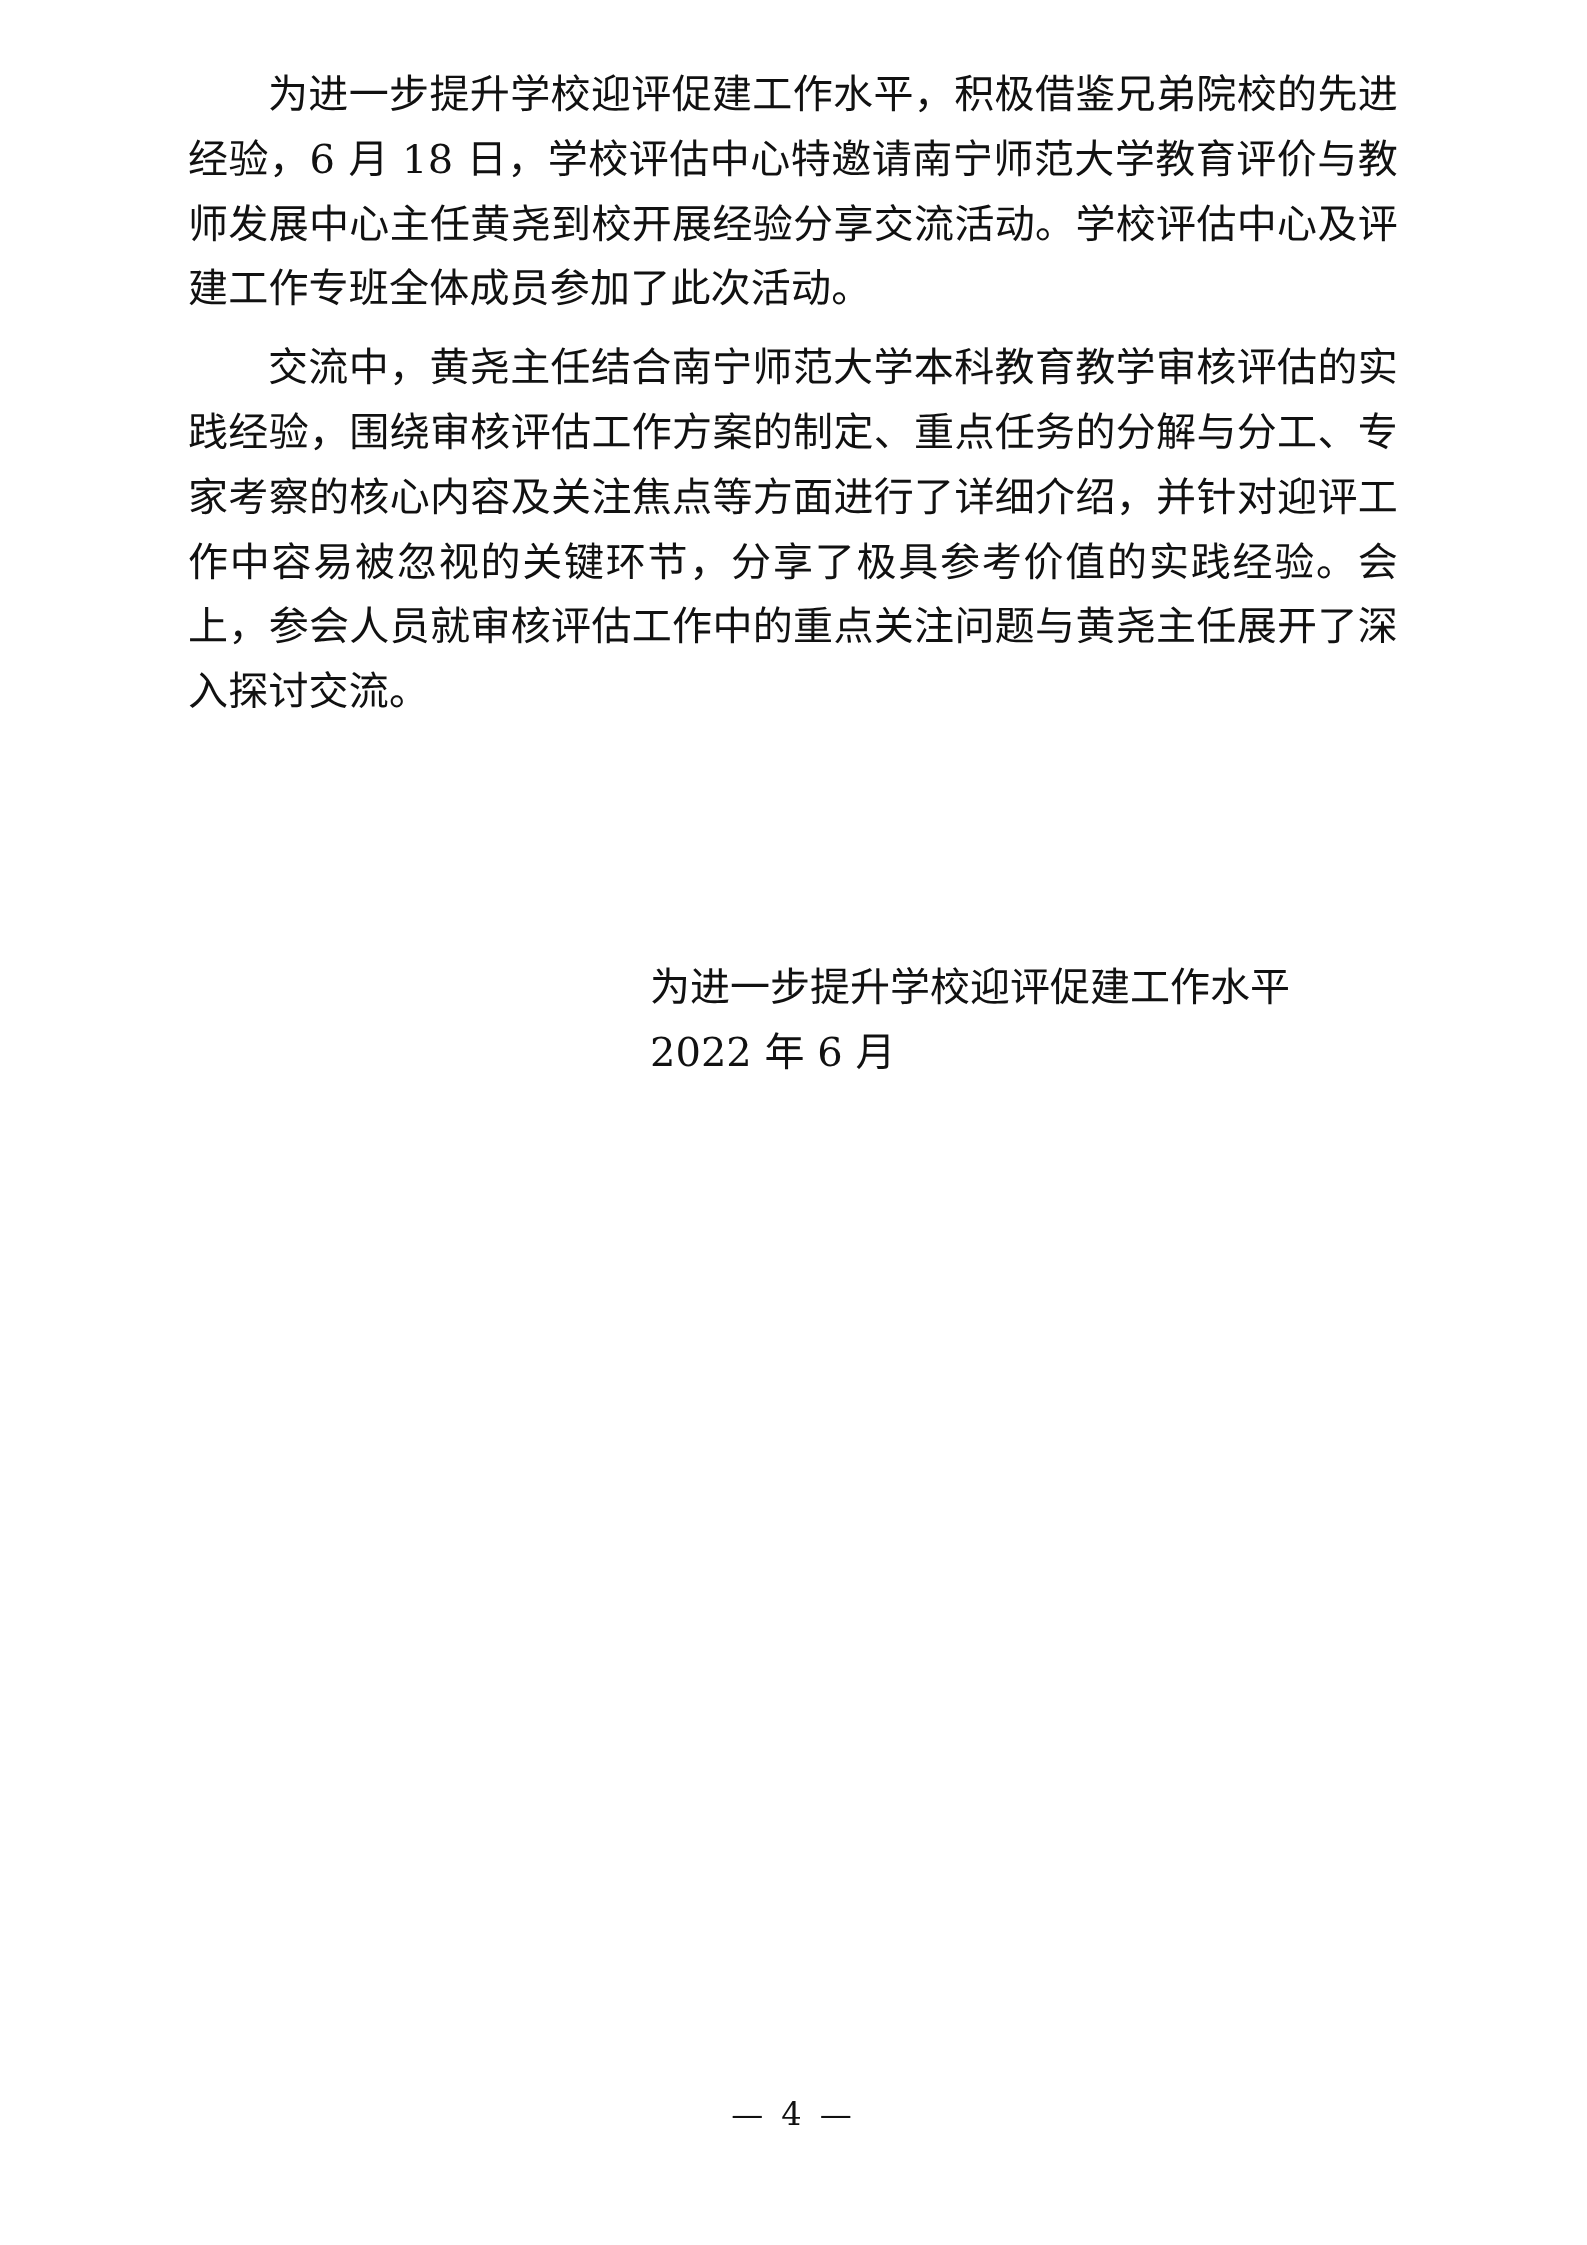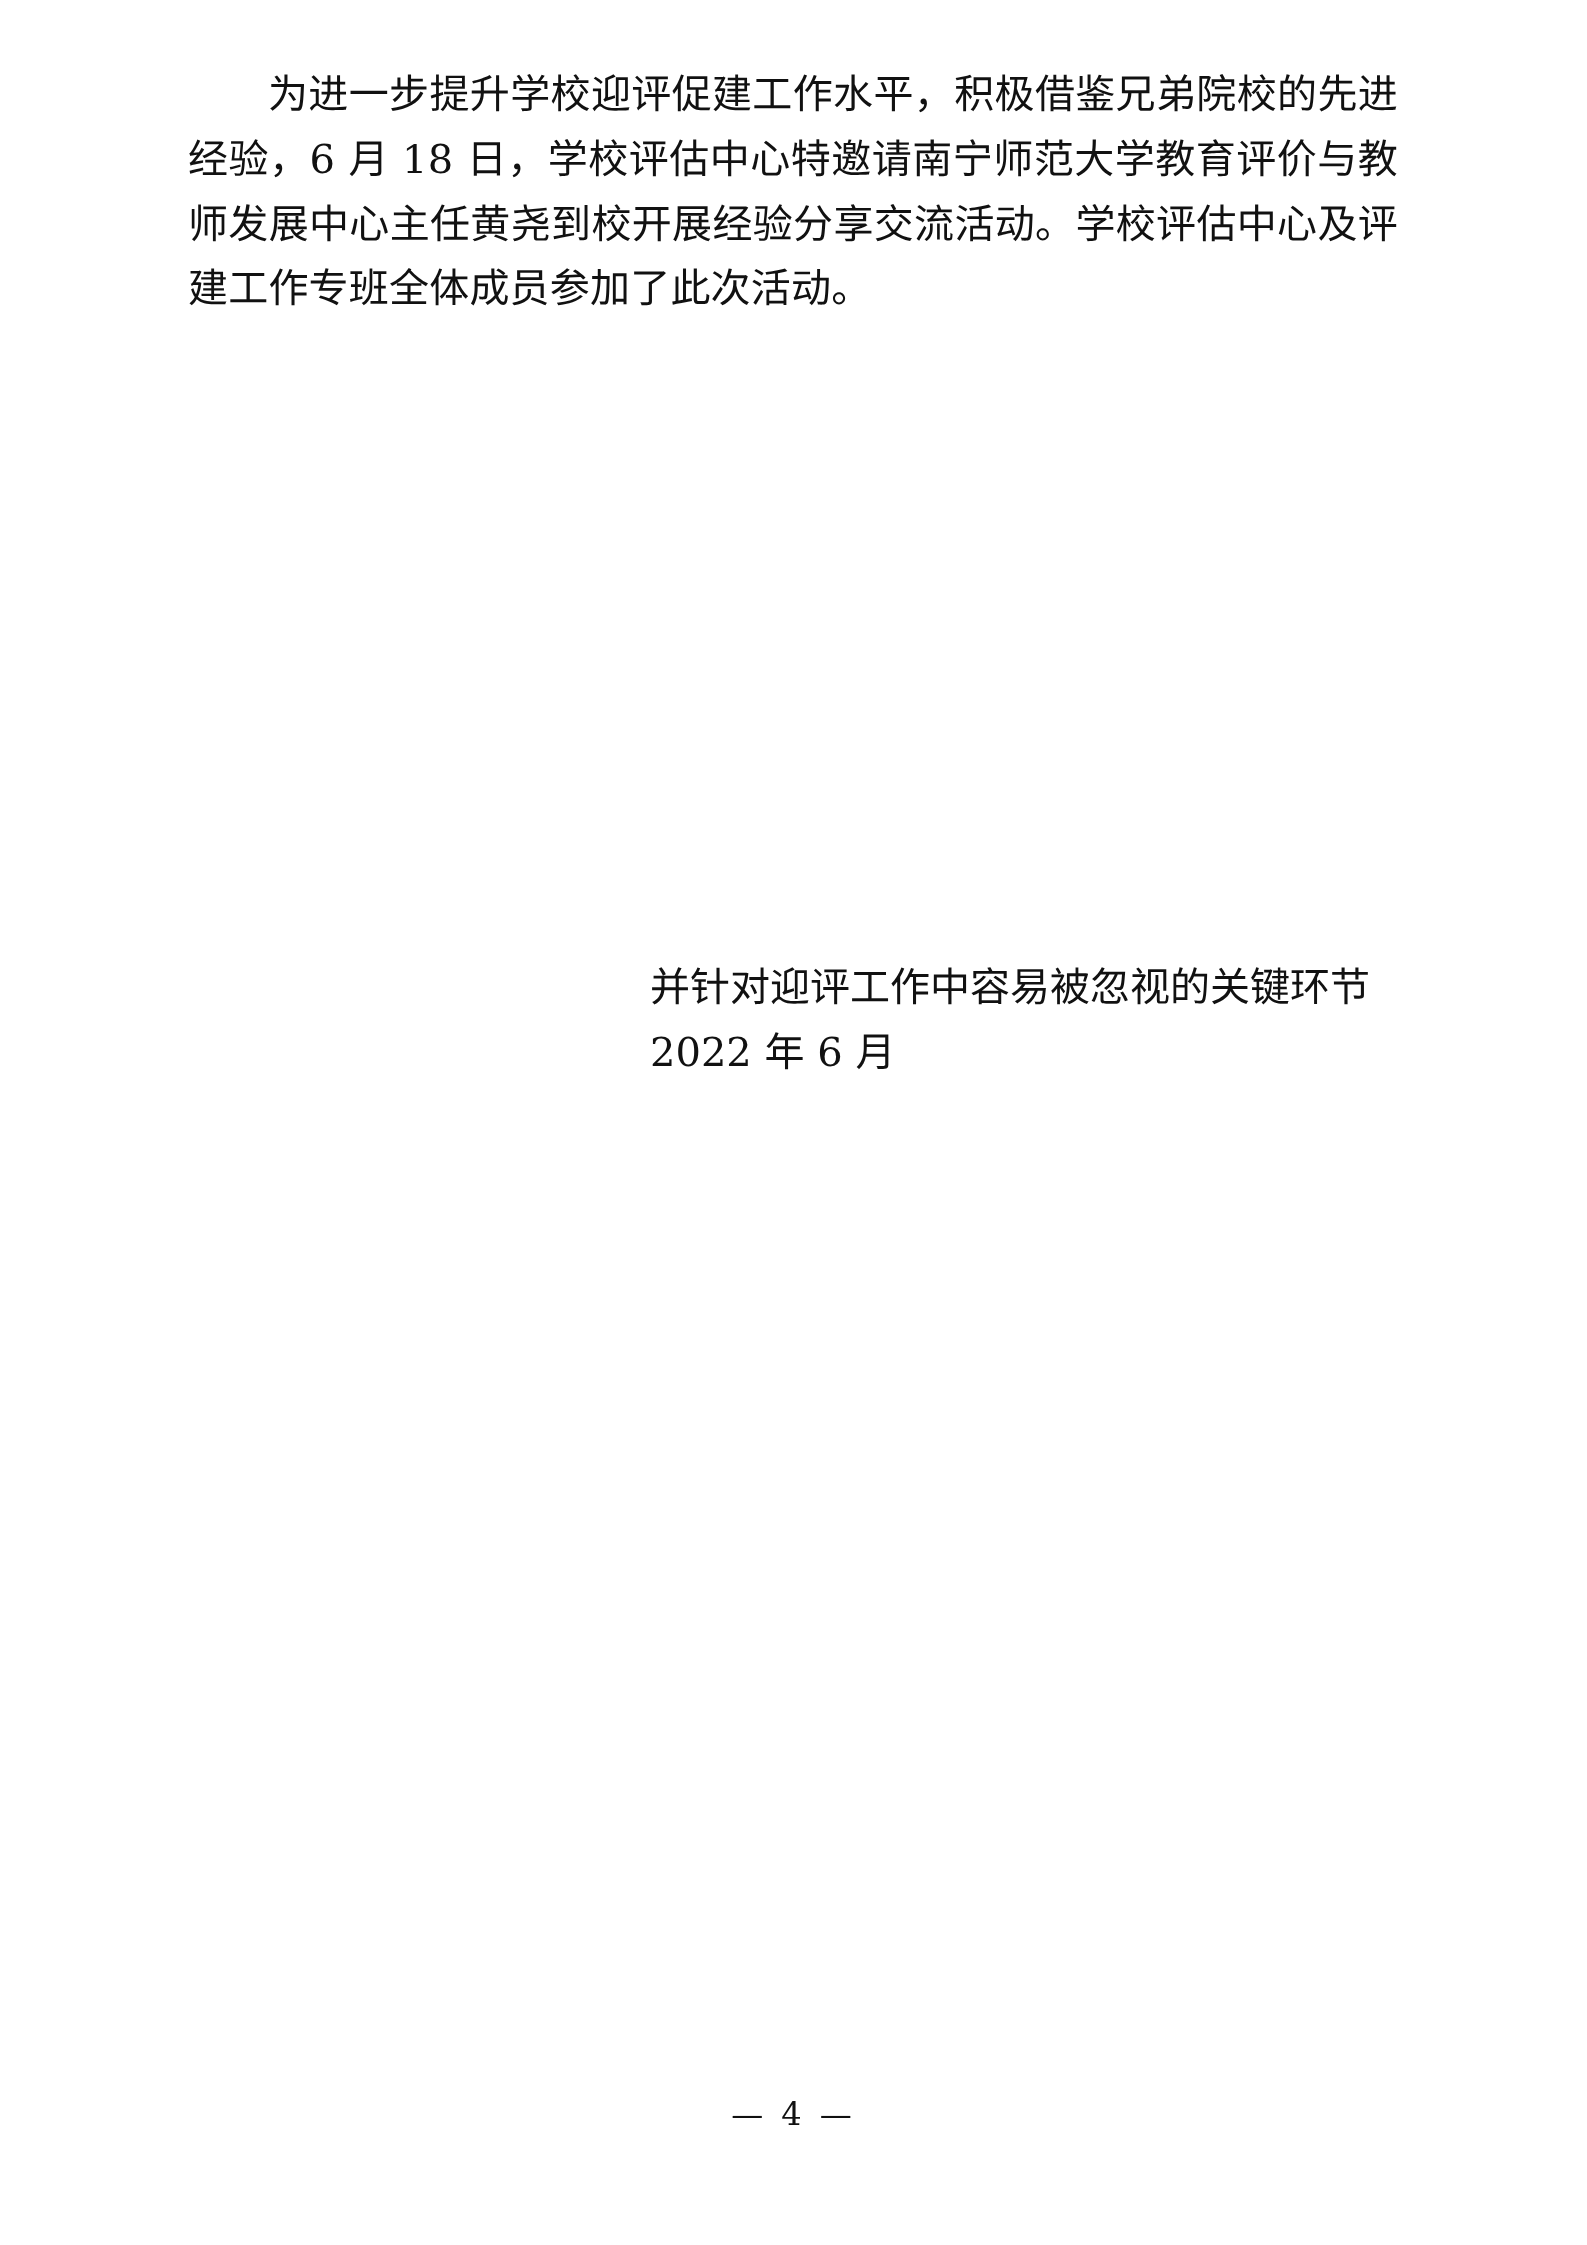--- a/index.html
+++ b/index.html
@@ -70,22 +70,23 @@
     letter-spacing: 4px;
   }
 </style>
 </head>
 <body>
 
 <div class="page">
 
   <div class="content">
     <p class="para">为进一步提升学校迎评促建工作水平，积极借鉴兄弟院校的先进经验，6 月 18 日，学校评估中心特邀请南宁师范大学教育评价与教师发展中心主任黄尧到校开展经验分享交流活动。学校评估中心及评建工作专班全体成员参加了此次活动。</p>
+    <p class="para">交流中，黄尧主任结合南宁师范大学本科教育教学审核评估的实践经验，围绕审核评估工作方案的制定、重点任务的分解与分工、专家考察的核心内容及关注焦点等方面进行了详细介绍，并针对迎评工作中容易被忽视的关键环节，分享了极具参考价值的实践经验。会上，参会人员就审核评估工作中的重点关注问题与黄尧主任展开了深入探讨交流。</p>
   </div>
 
   <div class="signature">
-    <div class="sig-line sig-org">并针对迎评工作中容易被忽视的关键环节</div>
+    <div class="sig-line sig-org">为进一步提升学校迎评促建工作水平</div>
     <div class="sig-line sig-date">2022 年 6 月</div>
   </div>
 
   <div class="footer">— 4 —</div>
 
 </div>
 
 </body></html>

